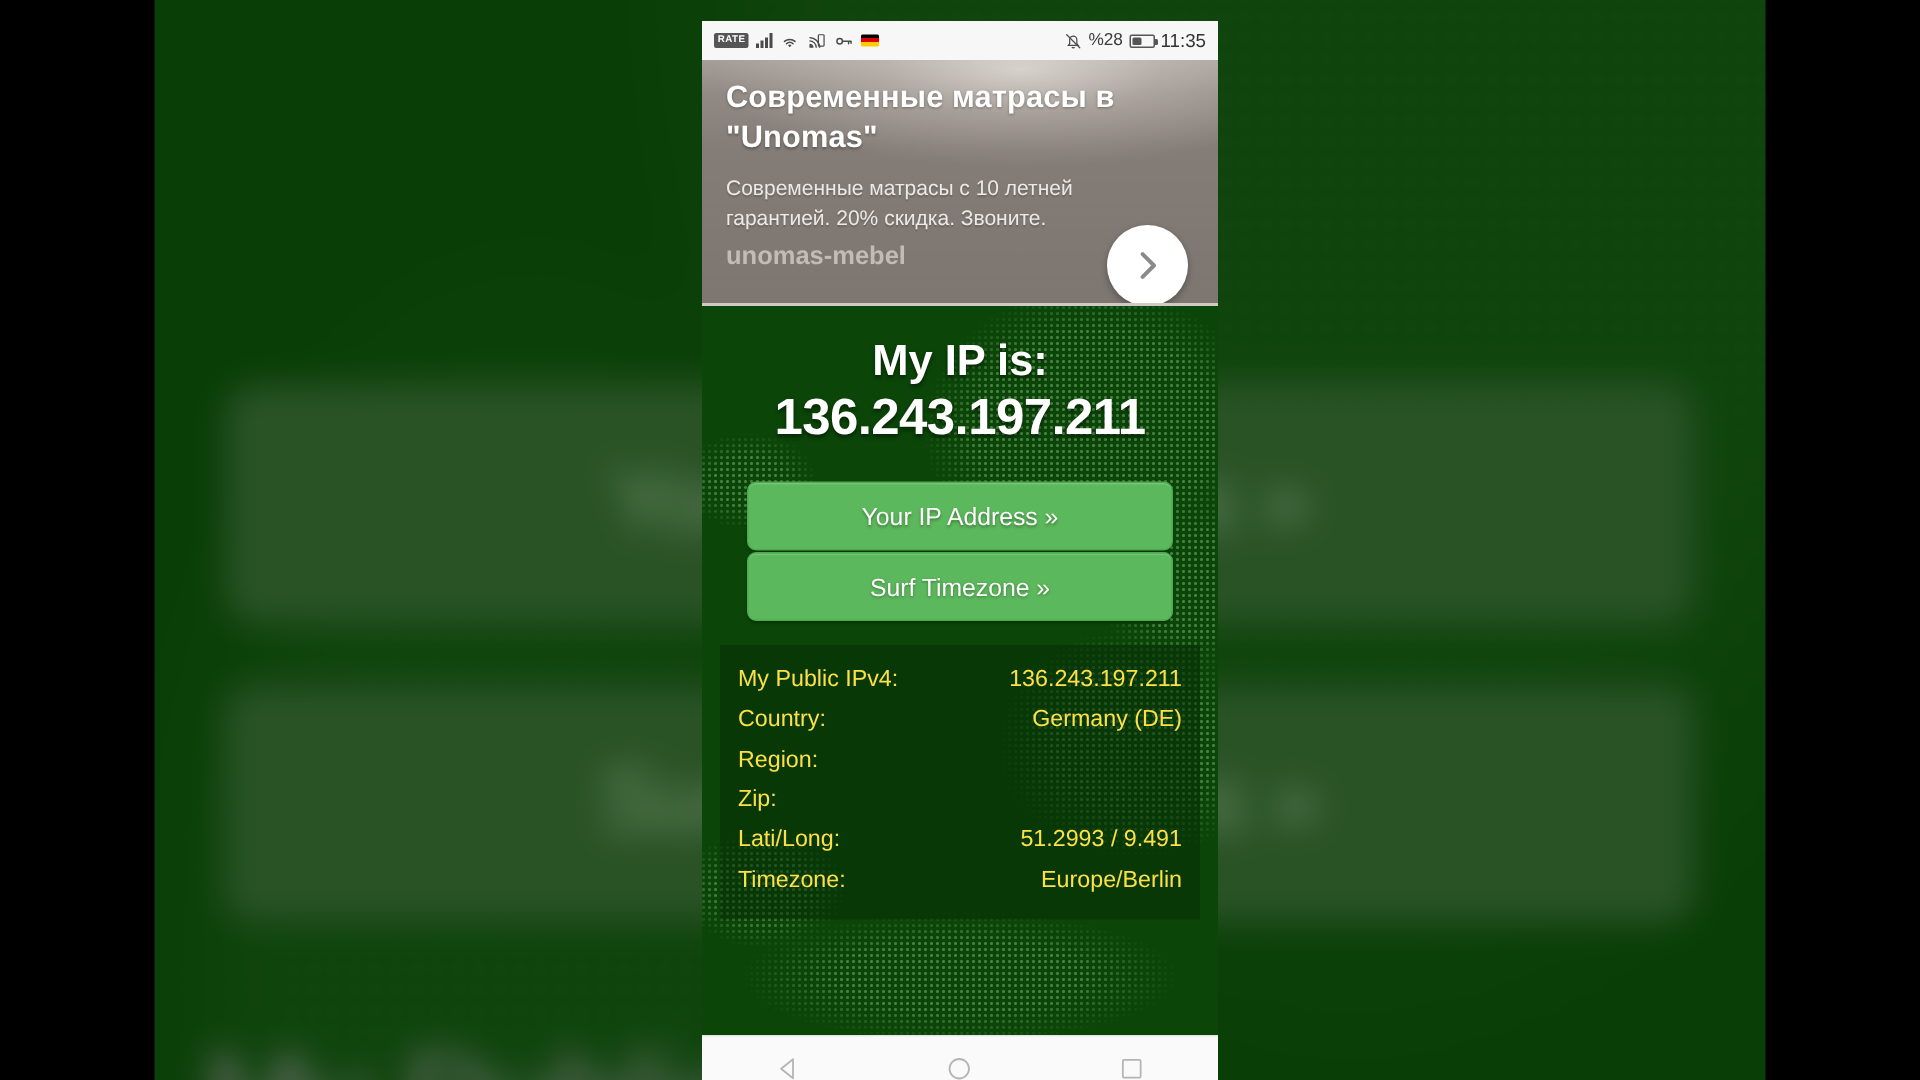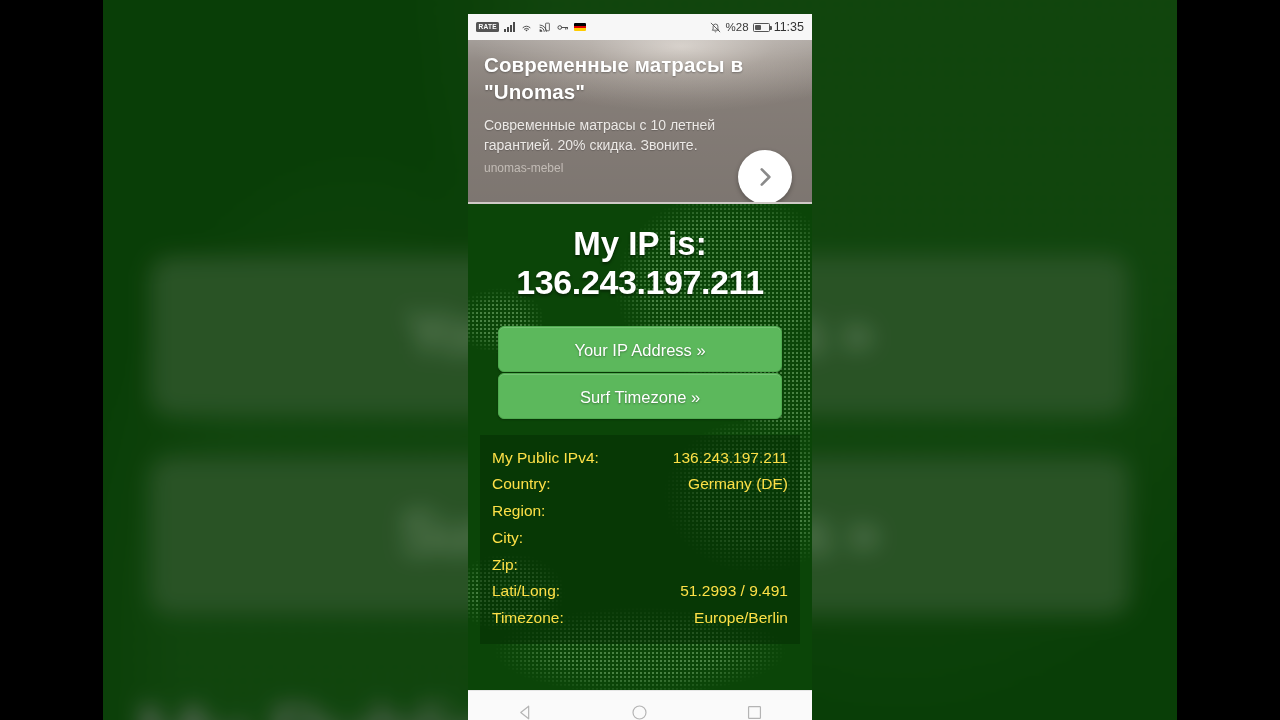--- a/index.html
+++ b/index.html
@@ -99,21 +99,21 @@
   .ad-title{
     color:#fff; font-weight:bold; font-size:20.5px; line-height:1.32;
     padding:11px 46px 0 16px; text-shadow:0 1px 2px rgba(0,0,0,.32);
     letter-spacing:.1px;
   }
   .ad-desc{
     color:#ece9e6; font-size:14px; line-height:1.44;
     padding:10px 74px 0 16px; text-shadow:0 1px 1px rgba(0,0,0,.2);
   }
   .ad-src{
-    color:#c3bcb6; font-size:12px; padding:6px 0 0 16px;
+    color:#c3bcb6; font-size:17px; padding:6px 0 0 16px;font-weight:bold;
   }
   .ad-cta{
     position:absolute; right:20px; top:110px; width:54px; height:54px;
     border-radius:50%; background:#fff; box-shadow:0 2px 5px rgba(0,0,0,.3);
     display:flex; align-items:center; justify-content:center;
   }
 
   
   .green{
     position:relative; background:#0b4508; height:486px; overflow:hidden;
@@ -132,21 +132,21 @@
     mask-image:
       radial-gradient(ellipse 44% 26% at 76% 17%, #000 0%, #000 52%, transparent 76%),
       radial-gradient(ellipse 26% 15% at 96% 38%, #000 0%, #000 48%, transparent 78%),
       radial-gradient(ellipse 34% 20% at 84% 60%, #000 0%, #000 45%, transparent 80%),
       radial-gradient(ellipse 52% 11% at 50% 92%, #000 0%, #000 45%, transparent 82%),
       radial-gradient(ellipse 20% 10% at 12% 80%, #000 0%, #000 45%, transparent 82%),
       radial-gradient(ellipse 16% 8% at 9% 24%, #000 0%, #000 42%, transparent 84%);
   }
   .hero{ position:relative; text-align:center; padding-top:22px; }
   .hero-line1{
-    color:#fff; font-weight:bold; font-size:33px; line-height:1.1;
+    color:#fff; font-weight:bold; font-size:29px; line-height:1.1;
     text-shadow:0 2px 3px rgba(0,0,0,.45);
   }
   .hero-line2{
     color:#fff; font-weight:bold; font-size:34px; line-height:1.22;
     text-shadow:0 2px 3px rgba(0,0,0,.45); letter-spacing:-.4px;
   }
   .btns{ position:relative; padding:22px 30px 0 30px; }
   .gbtn{
     display:block; width:100%; height:46px; line-height:46px;
     background:#5cb85c; border:1px solid #4faa4f; border-radius:6px;
@@ -273,24 +273,20 @@
         </div>
         <div class="info-row">
           <span class="k">Country:</span>
           <span class="v">Germany (DE)</span>
         </div>
         <div class="info-row">
           <span class="k">Region:</span>
           <span class="v"></span>
         </div>
         <div class="info-row">
-          <span class="k">City:</span>
-          <span class="v"></span>
-        </div>
-        <div class="info-row">
           <span class="k">Zip:</span>
           <span class="v"></span>
         </div>
         <div class="info-row">
           <span class="k">Lati/Long:</span>
           <span class="v">51.2993 / 9.491</span>
         </div>
         <div class="info-row">
           <span class="k">Timezone:</span>
           <span class="v">Europe/Berlin</span>

